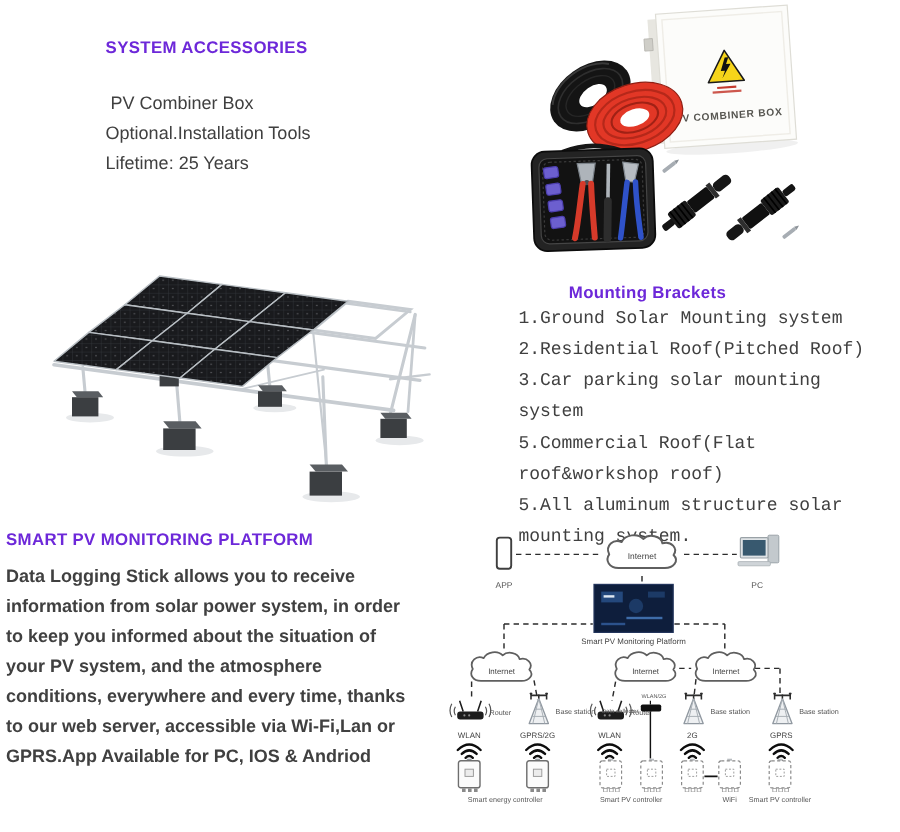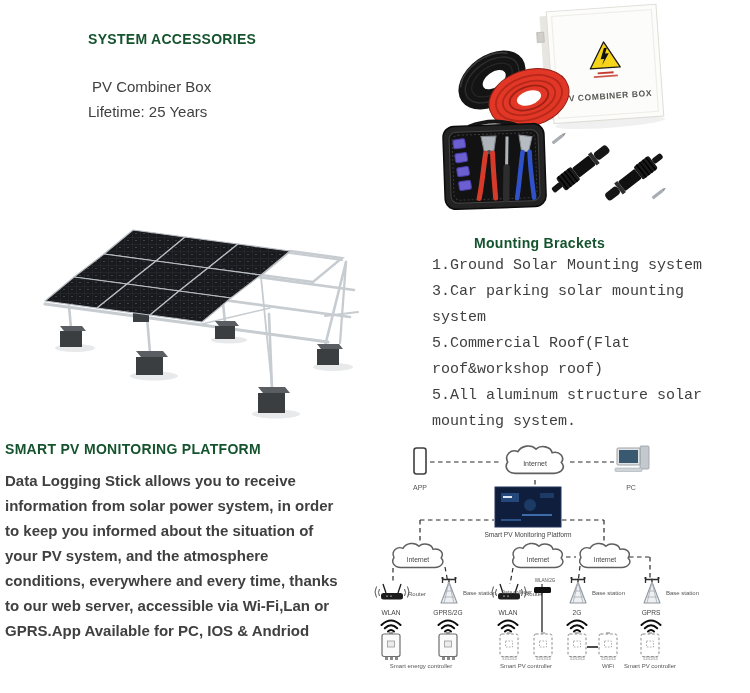--- a/index.html
+++ b/index.html
@@ -1,31 +1,32 @@
 <!DOCTYPE html>
 <html><head>
 <meta charset="utf-8">
 <style>
   html,body{margin:0;padding:0;background:#fff;}
   body{width:750px;height:693px;position:relative;overflow:hidden;
        font-family:"Liberation Sans","DejaVu Sans",sans-serif;color:#424242;}
   .abs{position:absolute;}
-  .h1{font-size:14px;font-weight:700;color:#14532d;letter-spacing:.3px;}
+  .h1{font-size:14px;font-weight:700;color:#6d28d9;letter-spacing:.3px;}
   .txt{font-size:15px;color:#404040;}
   .list .li{line-height:25px;}
   .mlist .li{line-height:26px;font-family:Liberation Mono, monospace;}
   .para{line-height:25px;font-weight:bold;}
   svg text{font-family:"Liberation Sans","DejaVu Sans",sans-serif;}
 </style>
 </head>
 <body>
 
 <div class="abs h1" style="left:88px;top:31px;">SYSTEM ACCESSORIES</div>
 <div class="abs txt list" style="left:92px;top:74px;width:300px;">
   <div class="li">PV Combiner Box</div>
+  <div class="li" style="margin-left:-4px">Optional.Installation Tools</div>
   <div class="li" style="margin-left:-4px">Lifetime: 25 Years</div>
 </div>
 
 <svg class="abs" style="left:430px;top:2px;" width="320" height="210" viewBox="0 0 320 210">
 
   <g transform="rotate(-4 174 62)">
     <ellipse cx="176" cy="121" rx="55" ry="5" fill="#000" opacity="0.06"></ellipse>
     <rect x="113" y="10" width="9" height="104" fill="#e7e6e0"></rect>
     <rect x="109" y="26" width="7" height="10" fill="#cfcec8" stroke="#b5b4ae" stroke-width="0.7"></rect>
     <rect x="109" y="82" width="7" height="10" fill="#cfcec8" stroke="#b5b4ae" stroke-width="0.7"></rect>
@@ -184,20 +185,21 @@
     <polygon points="188,52 241,59 211,82 159,75"></polygon>
     <polygon points="54,61 107,68 77,92 25,85"></polygon>
     <polygon points="107,68 159,75 130,99 77,92"></polygon>
     <polygon points="159,75 211,82 182,106 130,99"></polygon>
   </g>
 </svg>
 
 <div class="abs h1" style="left:474px;top:235px;">Mounting Brackets</div>
 <div class="abs txt mlist" style="left:432px;top:253px;width:302px;">
   <div class="li">1.Ground Solar Mounting system</div>
+  <div class="li">2.Residential Roof(Pitched Roof)</div>
   <div class="li">3.Car parking solar mounting system</div>
   <div class="li">5.Commercial Roof(Flat roof&amp;workshop roof)</div>
   <div class="li">5.All aluminum structure solar mounting system.</div>
 </div>
 
 <div class="abs h1" style="left:5px;top:441px;">SMART PV MONITORING PLATFORM</div>
 <div class="abs txt para" style="left:5px;top:468px;width:334px;">Data Logging Stick allows you to receive information from solar power system, in order to keep you informed about the situation of your PV system, and the atmosphere conditions, everywhere and every time, thanks to our web server, accessible via Wi-Fi,Lan or GPRS.App Available for PC, IOS &amp; Andriod</div>
 
 <svg class="abs" style="left:372px;top:435px;" width="378" height="258" viewBox="0 0 378 258">
   <defs>

